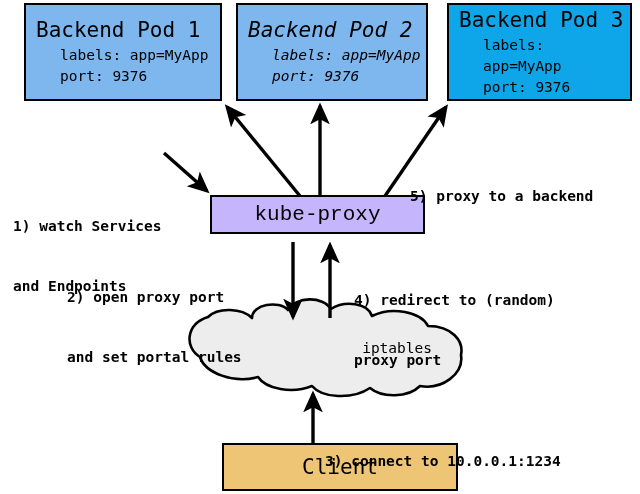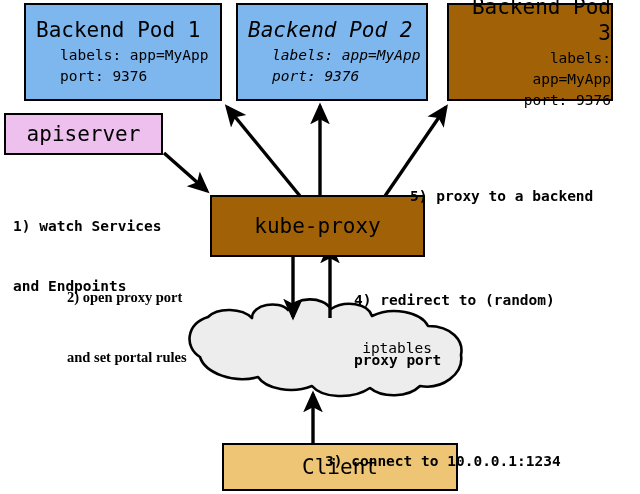--- a/index.html
+++ b/index.html
@@ -118,46 +118,43 @@
     <div class="pod-line">labels: app=MyApp</div>
     <div class="pod-line">port: 9376</div>
   </div>
 
   <div class="node pod" style="left:236px; top:3px; width:192px; height:98px; background:#7eb6ee;font-style:italic;">
     <div class="pod-title">Backend Pod 2</div>
     <div class="pod-line">labels: app=MyApp</div>
     <div class="pod-line">port: 9376</div>
   </div>
 
-  <div class="node pod" style="left:447px; top:3px; width:166px; height:98px; background:#a16207;text-align:right;">
+  <div class="node pod" style="left:447px; top:3px; width:185px; height:98px; background:#0ea5e9;">
     <div class="pod-title">Backend Pod 3</div>
     <div class="pod-line">labels: app=MyApp</div>
     <div class="pod-line">port: 9376</div>
   </div>
 
-  <div class="node" style="left:4px; top:113px; width:159px; height:42px; background:#eec0ee;">
-    <div class="center-label">apiserver</div>
-  </div>
 
-  <div class="node" style="left:210px; top:195px; width:215px; height:62px; background:#a16207;">
+  <div class="node" style="left:210px; top:195px; width:215px; height:39px; background:#c4b5fd;font-family:Liberation Mono, monospace;">
     <div class="center-label">kube-proxy</div>
   </div>
 
   <div class="cloud-text" style="left:232px; top:340px; width:200px;text-align:right;">iptables</div>
 
   <div class="node" style="left:222px; top:443px; width:236px; height:48px; background:#eec574;">
     <div class="center-label">Client</div>
   </div>
 
   <div class="step" style="left:13px; top:176px;">
     <div>1) watch Services</div>
     <div>and Endpoints</div>
   </div>
 
-  <div class="step" style="left:67px; top:247px;font-family:Liberation Serif, serif;">
+  <div class="step" style="left:67px; top:247px;">
     <div>2) open proxy port</div>
     <div>and set portal rules</div>
   </div>
 
   <div class="step" style="left:325px; top:411px;">
     <div>3) connect to 10.0.0.1:1234</div>
   </div>
 
   <div class="step" style="left:354px; top:250px;">
     <div>4) redirect to (random)</div>

